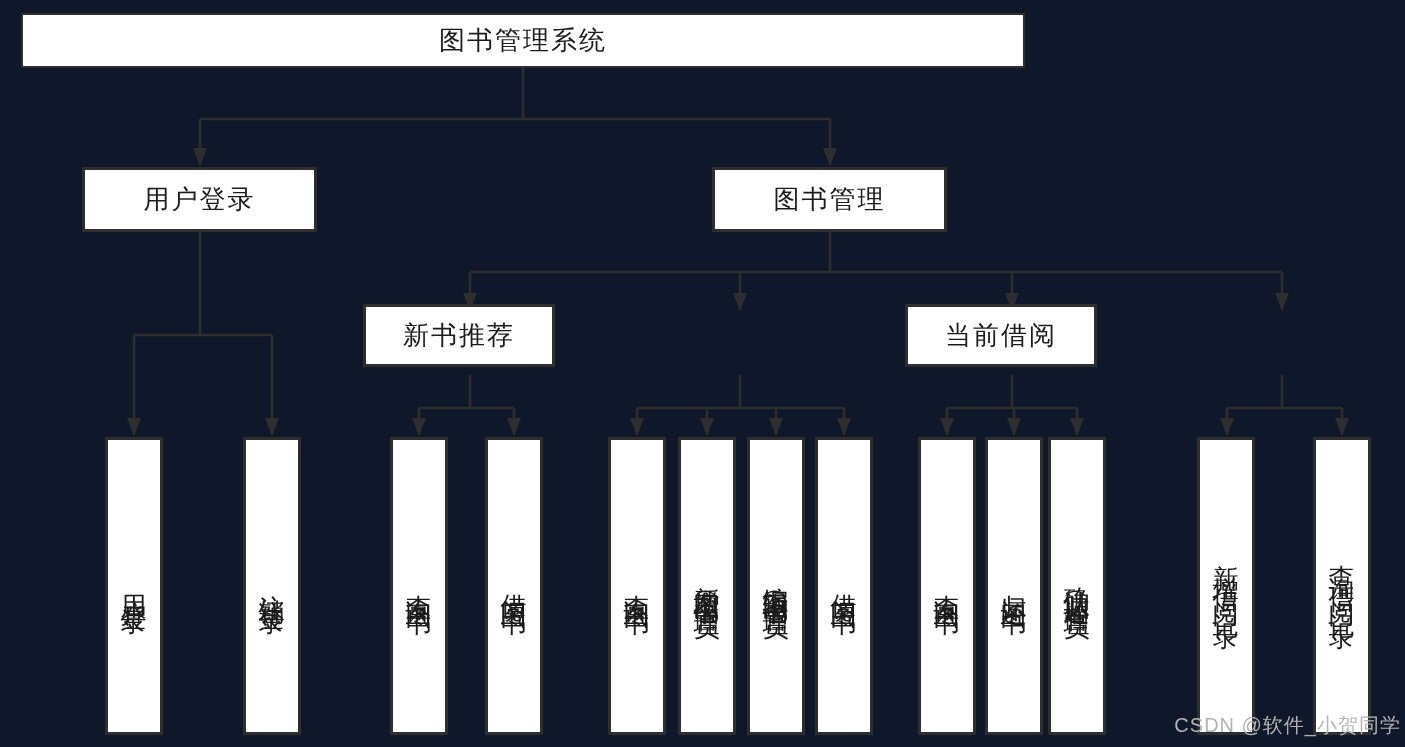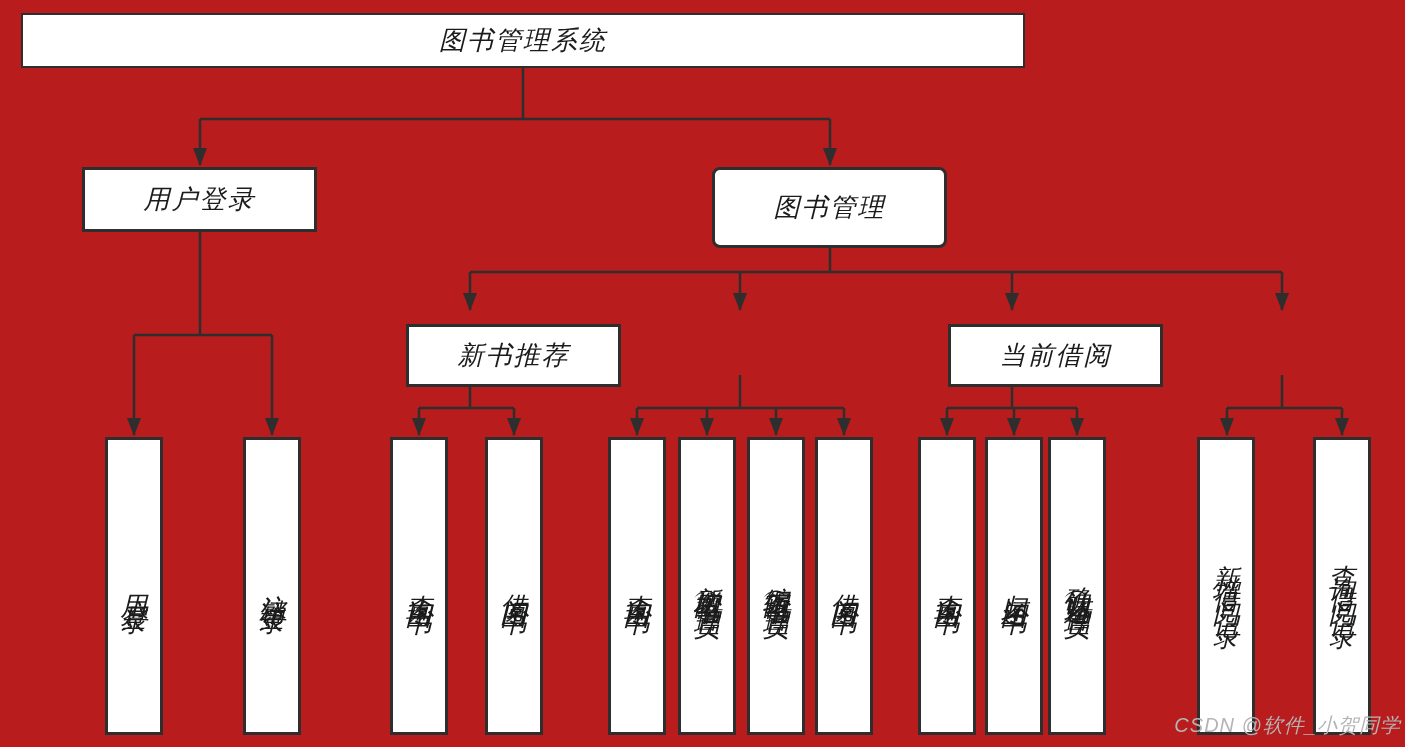--- a/index.html
+++ b/index.html
@@ -3,23 +3,22 @@
 <meta charset="utf-8">
 <style>
   * { box-sizing: border-box; margin: 0; padding: 0; }
   html, body { background: #ffffff; }
   body { font-family: "Liberation Sans", "DejaVu Sans", sans-serif; }
 
   .stage {
     position: relative;
     width: 1405px;
     height: 747px;
-    background: #b91c1c;
+    background: #0f172a;
     overflow: hidden;
-    font-style: italic;
   }
 
   .connectors {
     position: absolute;
     left: 0; top: 0;
     width: 1405px; height: 747px;
     z-index: 1;
   }
 
   .box {
@@ -34,22 +33,22 @@
   }
 
   .hlabel {
     font-size: 26px;
     letter-spacing: 2px;
     white-space: nowrap;
   }
 
   .root  { left: 21px;  top: 13px;  width: 1004px; height: 55px; border-width: 2.5px; }
   .l2-a  { left: 82px;  top: 167px; width: 235px;  height: 65px; }
-  .l2-b  { left: 712px; top: 167px; width: 235px;  height: 81px; border-radius: 8px; }
-  .l3    { top: 324px; width: 215px; height: 63px; margin-left: 43px; }
+  .l2-b  { left: 712px; top: 167px; width: 235px;  height: 65px; }
+  .l3    { top: 304px; width: 192px; height: 63px; }
 
   .leaf {
     top: 437px;
     width: 58px;
     height: 298px;
   }
   .vtext {
     writing-mode: vertical-rl;
     text-orientation: mixed;
     font-size: 26px;

